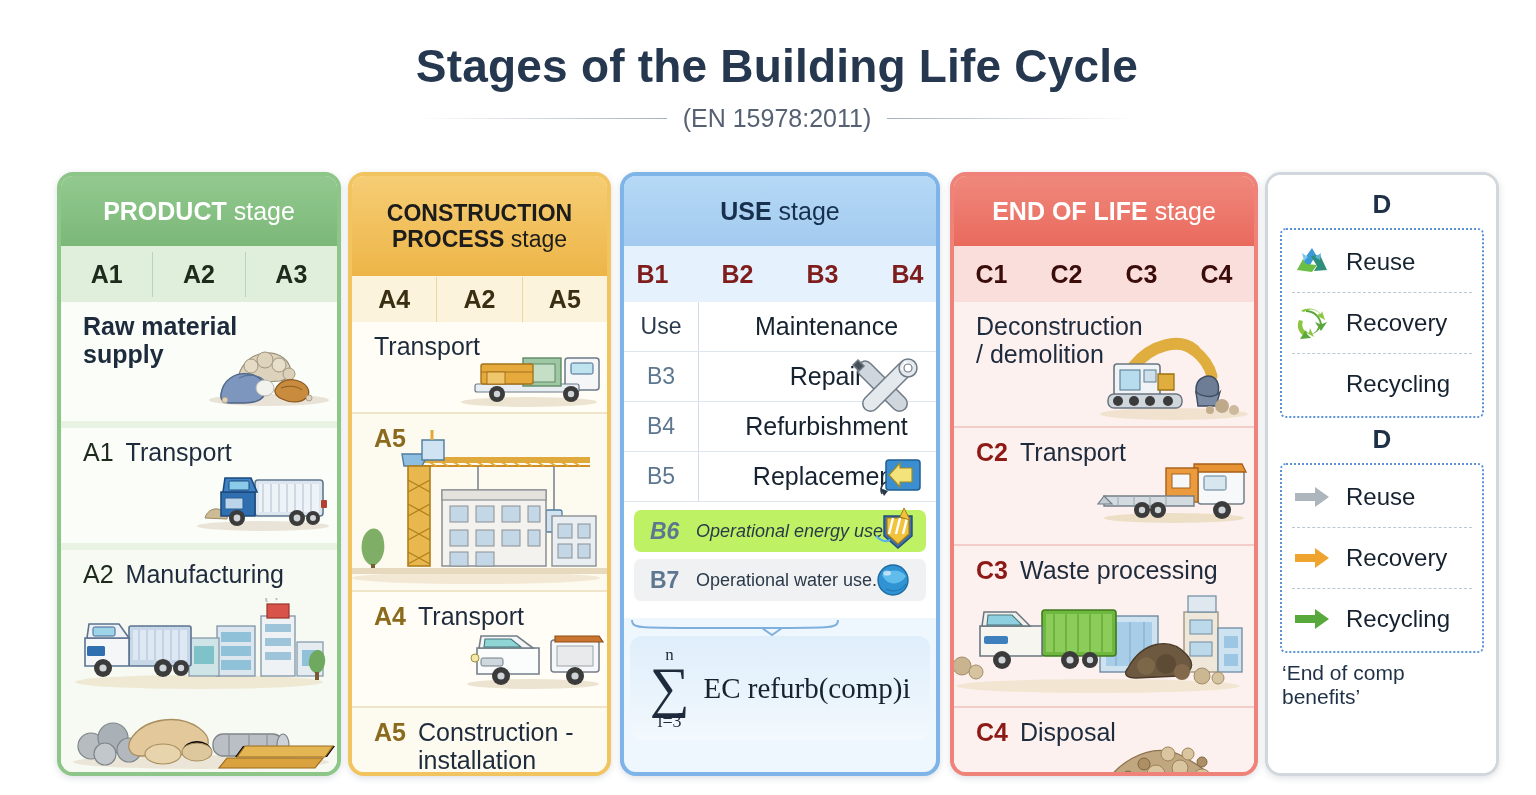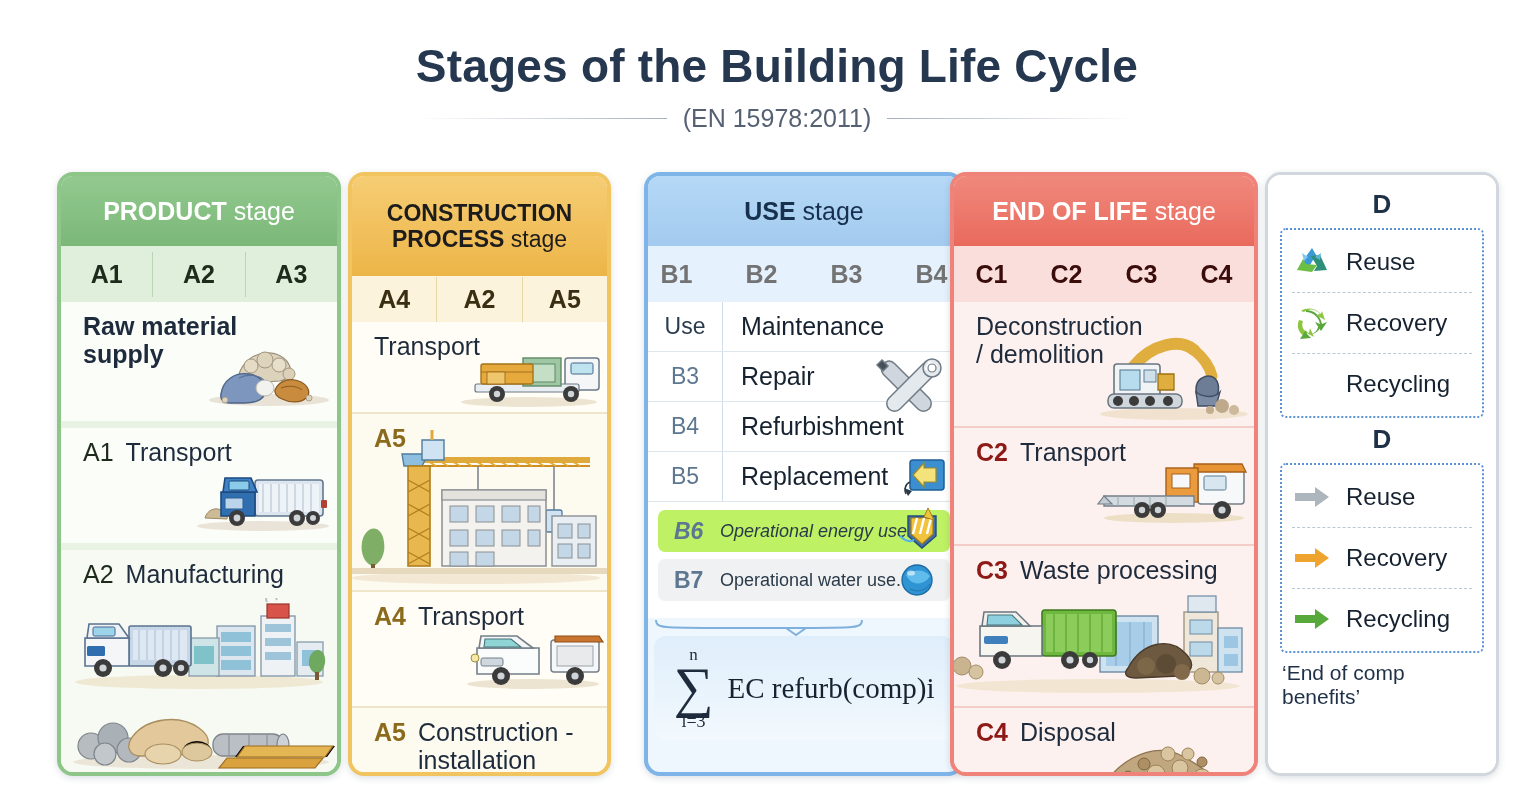--- a/index.html
+++ b/index.html
@@ -38,21 +38,21 @@
   .card{
     position:absolute;top:4px;
     border-radius:16px;
     box-sizing:border-box;
     overflow:hidden;
     display:flex;flex-direction:column;
     box-shadow:0 2px 7px rgba(40,55,75,.16);
   }
   .card.c1{left:57px;width:284px;height:604px;border:4px solid #8ec68a;background:#f2f8ef;}
   .card.c2{left:348px;width:263px;height:604px;border:4px solid #f2c45f;background:#fdf8e9;}
-  .card.c3{left:620px;width:320px;height:604px;border:4px solid #7eb4e8;background:#eff7fe;margin-left:24px;}
+  .card.c3{left:620px;width:320px;height:604px;border:4px solid #7eb4e8;background:#eff7fe;}
   .card.c4{left:950px;width:308px;height:604px;border:4px solid #ef8279;background:#fdf0ee;}
   .card.c5{left:1265px;width:234px;height:604px;border:3px solid #d2d7dd;background:#ffffff;}
 
   .card-head{
     flex:0 0 auto;
     display:flex;align-items:center;justify-content:center;
     text-align:center;
     padding:8px 10px;
     line-height:1.14;
   }
@@ -67,21 +67,21 @@
   .code-row{
     flex:0 0 auto;
     display:flex;align-items:center;
     font-size:25px;font-weight:bold;
   }
   .code-row .code{flex:1;text-align:center;padding:8px 0;}
   .card.c1 .code-row{height:56px;background:#e0efdb;color:#1d2a1c;}
   .card.c1 .code-row .code + .code{border-left:1px solid #b8d6b1;}
   .card.c2 .code-row{height:46px;background:#fbf3dc;color:#3a2f12;}
   .card.c2 .code-row .code + .code{border-left:1px solid #e8d7a6;}
-  .card.c3 .code-row{height:56px;background:#e5f1fc;color:#737373;gap:28px;}
+  .card.c3 .code-row{height:56px;background:#e5f1fc;color:#7f1d1d;gap:28px;}
   .card.c4 .code-row{height:56px;background:#fadedb;color:#3a0d0a;}
 
   .card-body{flex:1 1 auto;position:relative;overflow:hidden;}
 
   
   .row{
     position:relative;box-sizing:border-box;
     display:flex;flex-direction:column;justify-content:flex-start;
     padding:10px 16px 0 22px;
     overflow:hidden;
@@ -108,21 +108,21 @@
   .use-row{
     display:flex;align-items:center;position:relative;
     border-bottom:1px solid #dde6ef;height:49px;
   }
   .use-row .c-left{
     width:74px;flex:0 0 74px;text-align:center;
     font-size:23px;color:#5d7791;
     border-right:1px solid #cfdcea;align-self:stretch;
     display:flex;align-items:center;justify-content:center;
   }
-  .use-row .c-right{flex:1;padding-left:18px;font-size:25px;color:#16222f;}
+  .use-row .c-right{flex:1;padding-left:18px;font-size:25px;color:#16222f;text-align:center;}
   .use-row.first .c-left{color:#2a3b4d;}
 
   .ops-wrap{padding:8px 10px 10px 10px;background:#ffffff;}
   .ops-row{
     display:flex;align-items:center;height:42px;border-radius:7px;
     margin-bottom:7px;padding-left:16px;position:relative;
   }
   .ops-row .oc{font-size:23px;font-weight:bold;color:#5d7791;width:46px;flex:0 0 46px;}
   .ops-row .ot{font-size:18px;color:#2b3a49;}
   .ops-row.b6{background:#bef264;font-style:italic;}

